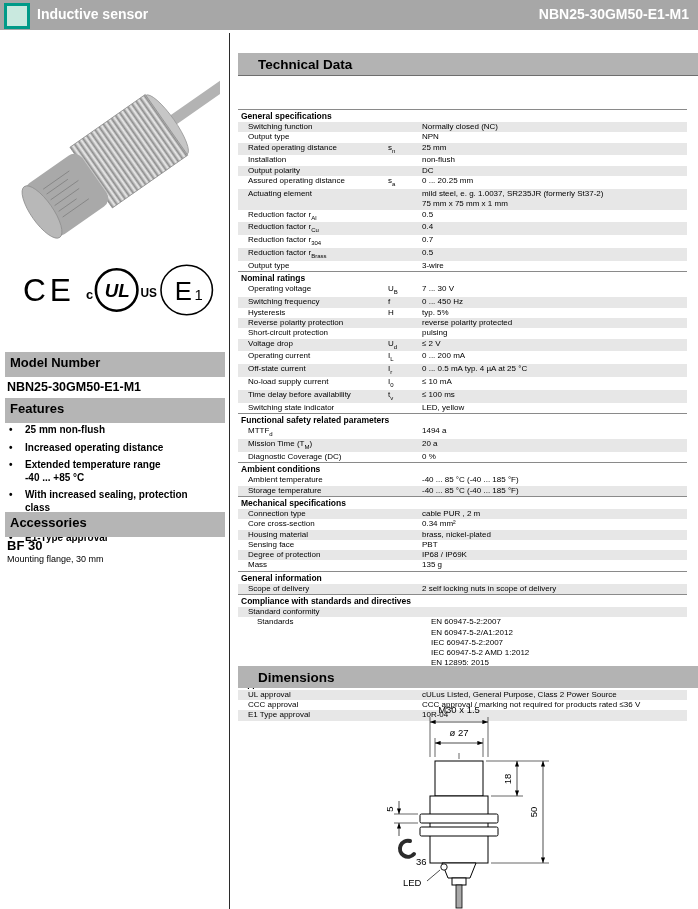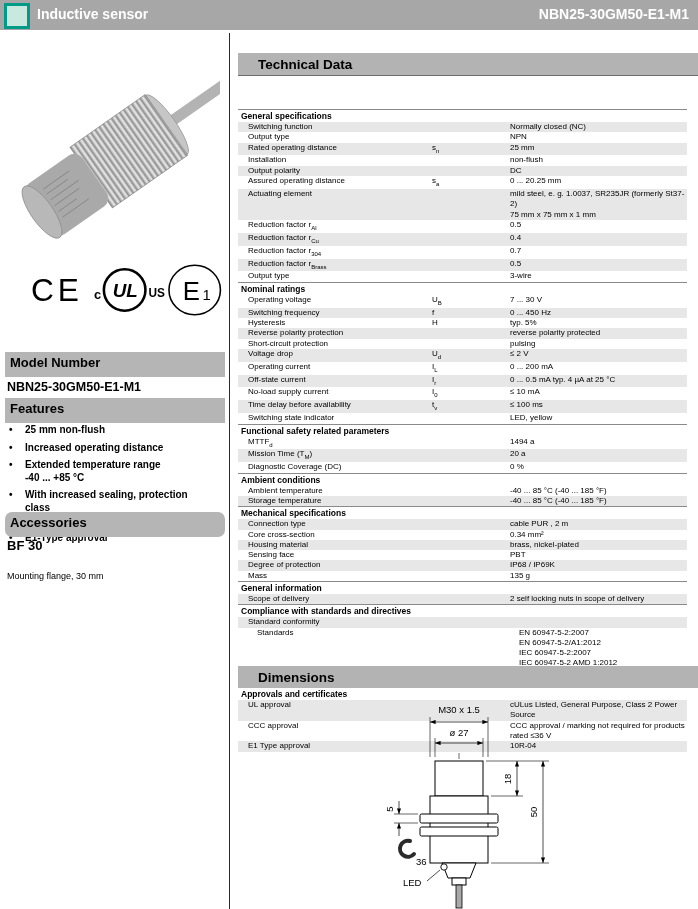--- a/index.html
+++ b/index.html
@@ -12,42 +12,42 @@
   .topbar .ttl{position:absolute;left:37px;top:6px;font-size:14px;font-weight:bold;color:#fff;}
   .topbar .pn{position:absolute;right:9px;top:6px;font-size:14px;font-weight:bold;color:#fff;}
 
   
   .vdivider{position:absolute;left:229px;top:33px;width:1px;height:876px;background:#2b2b2b;}
 
   
   .leftcol{position:absolute;left:5px;top:30px;width:220px;}
   .graybar{background:#b5b5b5;height:25px;font-size:13px;font-weight:bold;padding:3px 0 8px 5px;color:#000;}
   .photo{position:absolute;left:3px;top:14px;width:212px;height:198px;}
-  .logos{position:absolute;left:12px;top:222px;width:220px;height:75px;display:flex;align-items:center;justify-content:space-between;padding:0 14px;box-sizing:border-box;}
+  .logos{position:absolute;left:4px;top:222px;width:220px;height:75px;display:flex;align-items:center;justify-content:space-between;padding:0 14px;box-sizing:border-box;}
   .bar-model{position:absolute;left:0;top:322px;width:220px;box-sizing:border-box;}
   .modelval{position:absolute;left:2px;top:350px;font-size:12.5px;font-weight:bold;}
   .bar-features{position:absolute;left:0;top:368px;width:220px;box-sizing:border-box;}
   .features{position:absolute;left:2px;top:394px;width:214px;}
   .feat-item{display:flex;font-size:10px;font-weight:bold;line-height:12.5px;margin-bottom:5px;}
   .feat-item .bul{width:16px;padding-left:2px;}
-  .bar-acc{position:absolute;left:0;top:482px;width:220px;box-sizing:border-box;border-radius:7px;}
+  .bar-acc{position:absolute;left:0;top:482px;width:220px;box-sizing:border-box;}
   .accitem{position:absolute;left:2px;top:508px;}
   .accitem .nm{font-size:13px;font-weight:bold;}
-  .accitem .ds{font-size:9px;margin-top:18px;}
+  .accitem .ds{font-size:9px;margin-top:1px;}
 
   
   .rightcol{position:absolute;left:238px;top:0;width:449px;}
   .secbar{position:absolute;left:0;width:449px;background:#b3b3b3;height:18px;font-size:13.5px;font-weight:bold;padding:4px 0 0 20px;box-sizing:content-box;}
   .bar-tech{top:53px;border-bottom:1px solid #6e6e6e;}
   .bar-dim{top:666px;}
 
   .table{position:absolute;left:0;top:77px;width:449px;margin-top:32px;}
   .tsec-h{font-weight:bold;font-size:8.5px;line-height:9px;padding:2px 0 1px 3px;border-top:1px solid #8a8a8a;}
   .tsec-h.gap{margin-top:8px;}
-  .trow{display:flex;font-size:8px;line-height:10.3px;gap:44px;}
+  .trow{display:flex;font-size:8px;line-height:10.3px;}
   .trow.shaded{background:#e7e7e7;}
   .trow .lbl{width:140px;padding-left:10px;flex:none;}
   .trow .lbl.ind2{padding-left:19px;}
   .trow .sym{width:34px;flex:none;}
   .trow .val{flex:1;}
   sub{font-size:6px;}
 
   .dimdraw{position:absolute;left:100px;top:695px;width:310px;height:214px;}
   svg text{font-family:"Liberation Sans","DejaVu Sans",sans-serif;}
 </style>

